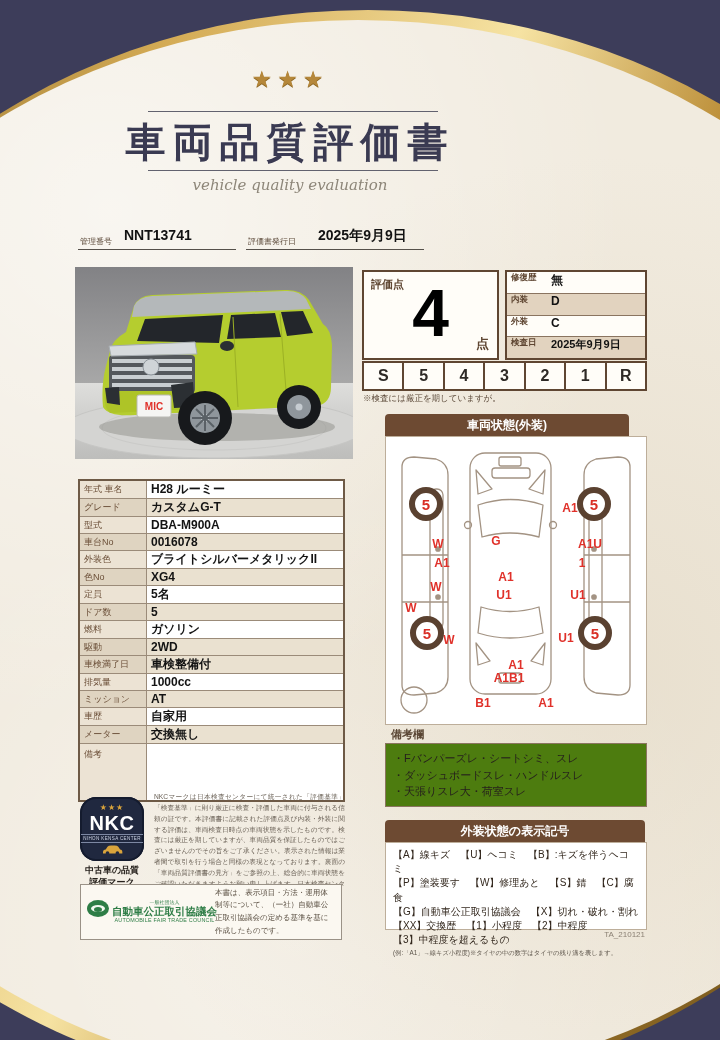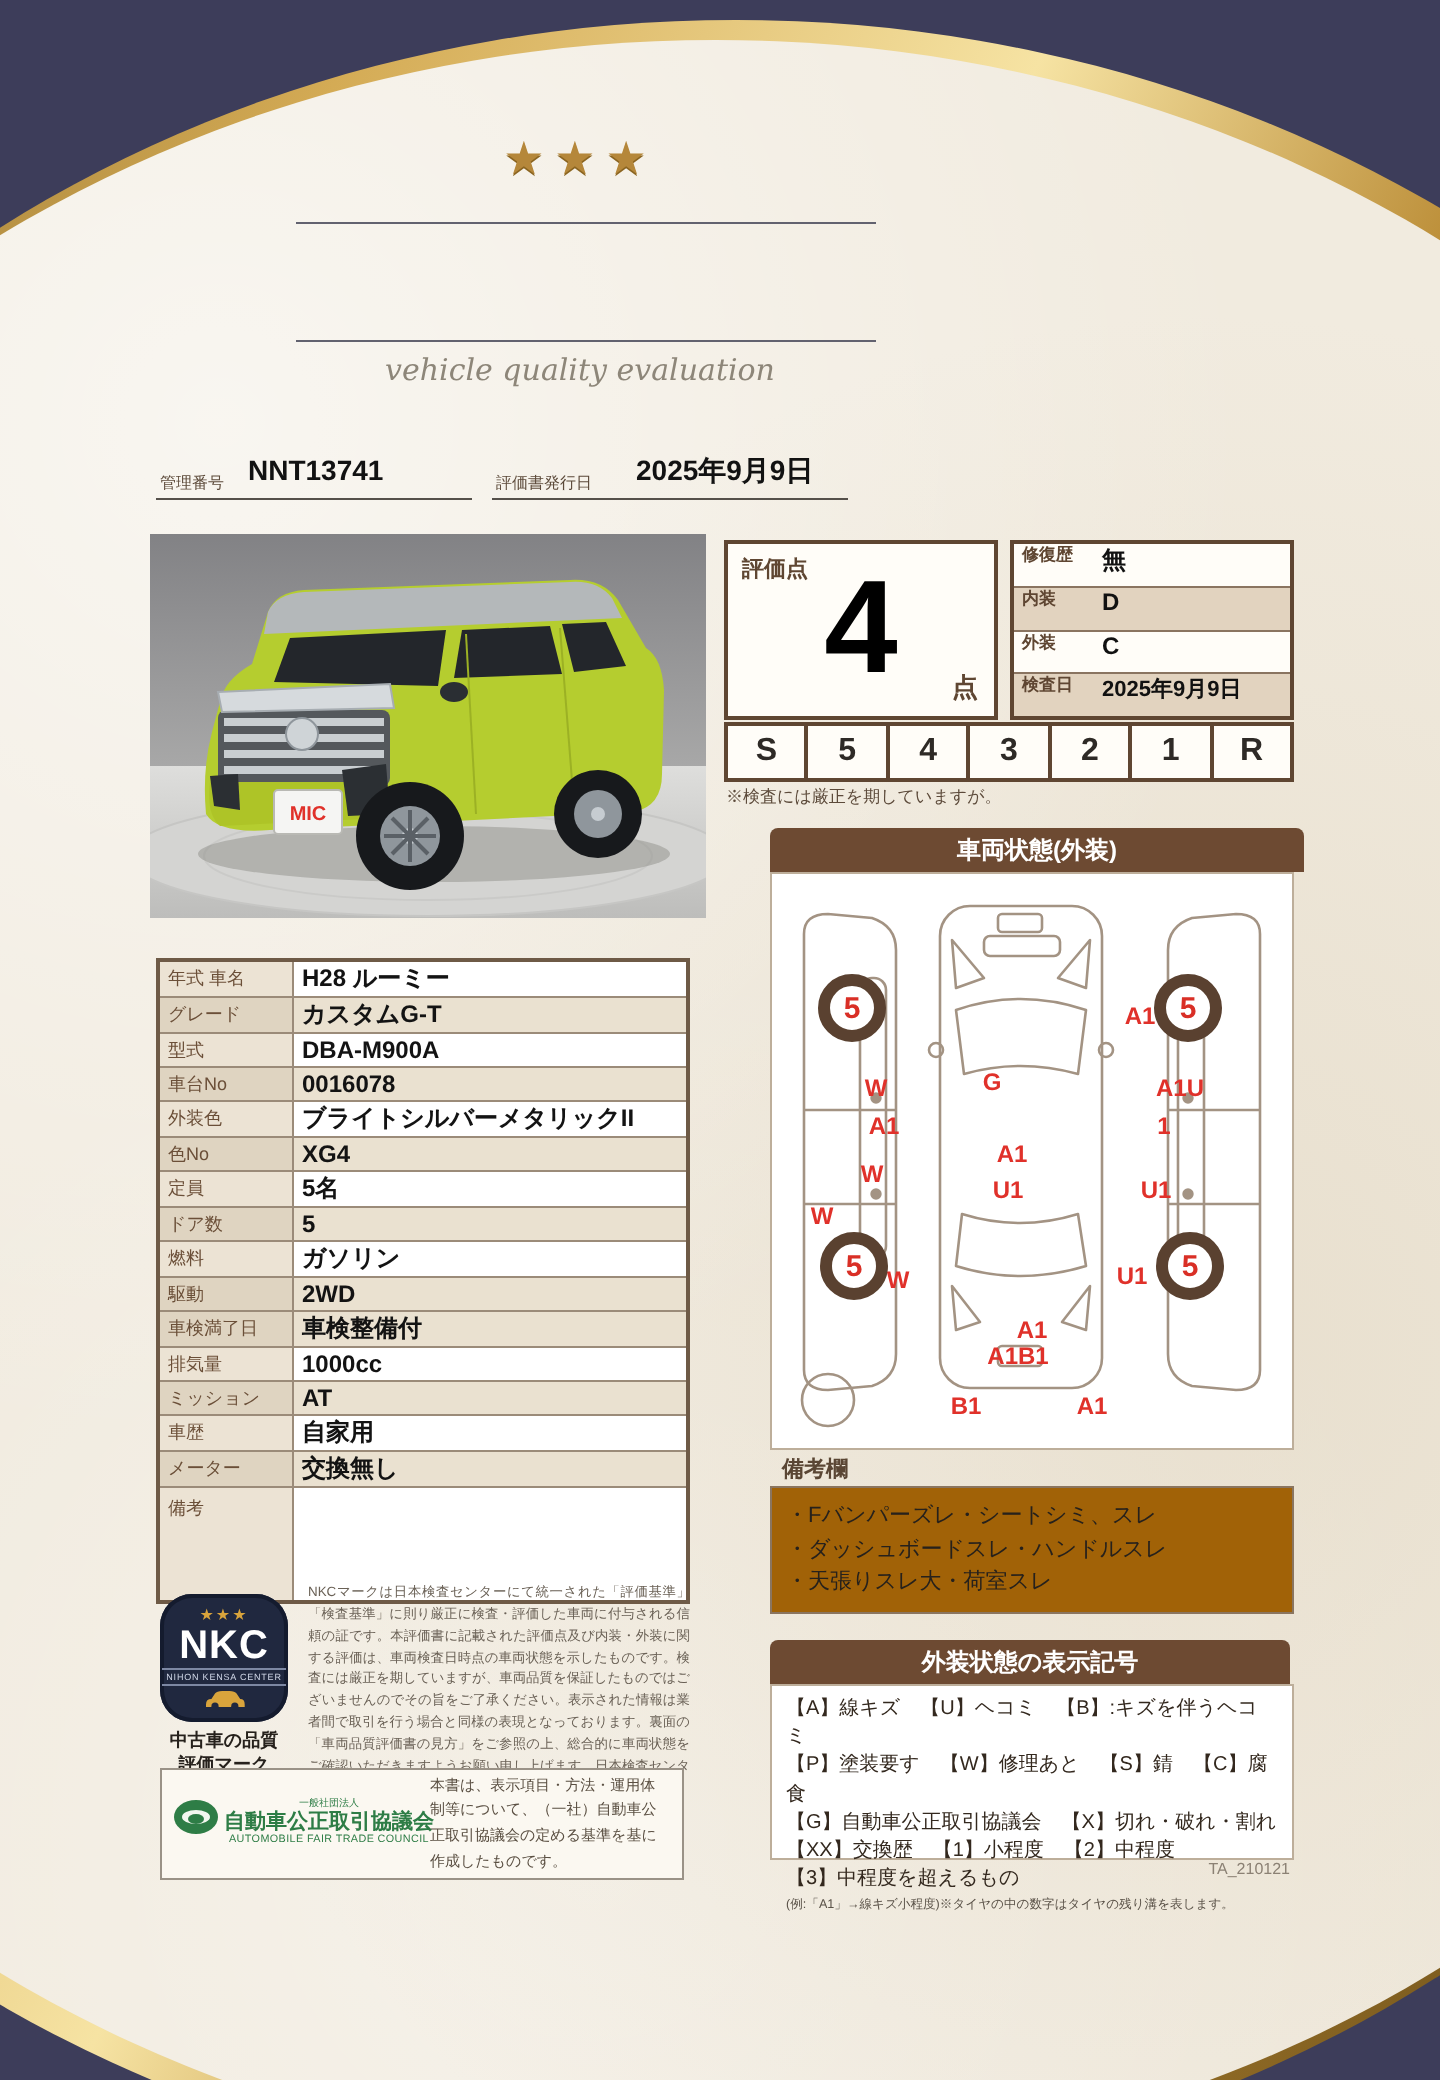--- a/index.html
+++ b/index.html
@@ -54,28 +54,28 @@
   .spec-table{top:479px;left:78px;width:267px;border-collapse:collapse;border:2px solid #6e5a46;background:#fff;}
   .spec-table td{border:1px solid #9b8b79;height:16px;padding:0 4px;vertical-align:middle;}
   .spec-table td.sl{width:58px;font-size:9px;color:#6b4f38;background:#ece3d4;}
   .spec-table td.sv{font-size:12px;font-weight:bold;color:#131313;background:#fff;}
   .spec-table tr.alt td.sl{background:#dfd4c1;}
   .spec-table tr.alt td.sv{background:#eae1d0;}
   .spec-table tr.tall td{height:52px;vertical-align:top;padding-top:4px;}
   
   .brown-bar{background:#6d4a32;color:#fff;font-size:12px;font-weight:bold;text-align:center;
     line-height:22px;height:22px;border-radius:4px 4px 0 0;}
-  .cond-header{top:414px;left:385px;width:267px;}
+  .cond-header{top:414px;left:385px;width:244px;}
   .cond-panel{top:436px;left:385px;width:260px;height:287px;background:#fff;border:1px solid #bdae9a;}
   .mark{position:absolute;transform:translate(-50%,-50%);font-size:12px;font-weight:600;color:#e0312a;
     white-space:nowrap;}
   .wheel{position:absolute;width:22px;height:22px;border-radius:50%;border:6px solid #5a4130;background:#fff;
     display:flex;align-items:center;justify-content:center;font-size:15px;font-weight:bold;color:#d92f26;}
   .remarks-label{top:727px;left:391px;font-size:11px;font-weight:bold;color:#5a4634;}
-  .remarks-box{top:743px;left:385px;width:246px;height:50px;background:#a16207;border:1px solid #8a7560;
+  .remarks-box{top:743px;left:385px;width:246px;height:50px;background:#4d7c0f;border:1px solid #8a7560;
     padding:6px 7px;font-size:11px;color:#26211c;line-height:1.5;}
   .legend-header{top:820px;left:385px;width:260px;}
   .legend-box{top:842px;left:385px;width:246px;height:76px;background:#fff;border:1px solid #bdae9a;
     padding:5px 7px;font-size:10px;color:#33281e;line-height:1.42;}
   .legend-note{font-size:6.3px;color:#5a5248;margin-top:2px;}
   .doc-code{top:930px;left:505px;width:140px;text-align:right;font-size:8px;color:#8b8174;}
   
   .nkc-logo{top:797px;left:80px;width:64px;height:64px;background:#20283f;border-radius:16px;
     display:flex;flex-direction:column;align-items:center;justify-content:center;box-shadow:0 0 0 2px #141b2e inset;}
   .nkc-stars{font-size:8px;color:#d9a43c;letter-spacing:1px;line-height:1;}
@@ -104,20 +104,21 @@
 </head>
 <body>
 
 <div class="page">
   <div class="gold-arc gold-tr"></div>
   <div class="gold-arc gold-bl"></div>
   <div class="paper"></div>
 
   <div class="abs stars">★★★</div>
   <div class="abs rule" style="top:111px;"></div>
+  <div class="abs title">車両品質評価書</div>
   <div class="abs rule" style="top:170px;"></div>
   <div class="abs subtitle">vehicle quality evaluation</div>
 
   <div class="abs meta-label" style="top:236px;left:80px;">管理番号</div>
   <div class="abs meta-value" style="top:227px;left:124px;">NNT13741</div>
   <div class="abs meta-line" style="top:249px;left:78px;width:158px;"></div>
   <div class="abs meta-label" style="top:236px;left:248px;">評価書発行日</div>
   <div class="abs meta-value" style="top:227px;left:318px;">2025年9月9日</div>
   <div class="abs meta-line" style="top:249px;left:246px;width:178px;"></div>
 

